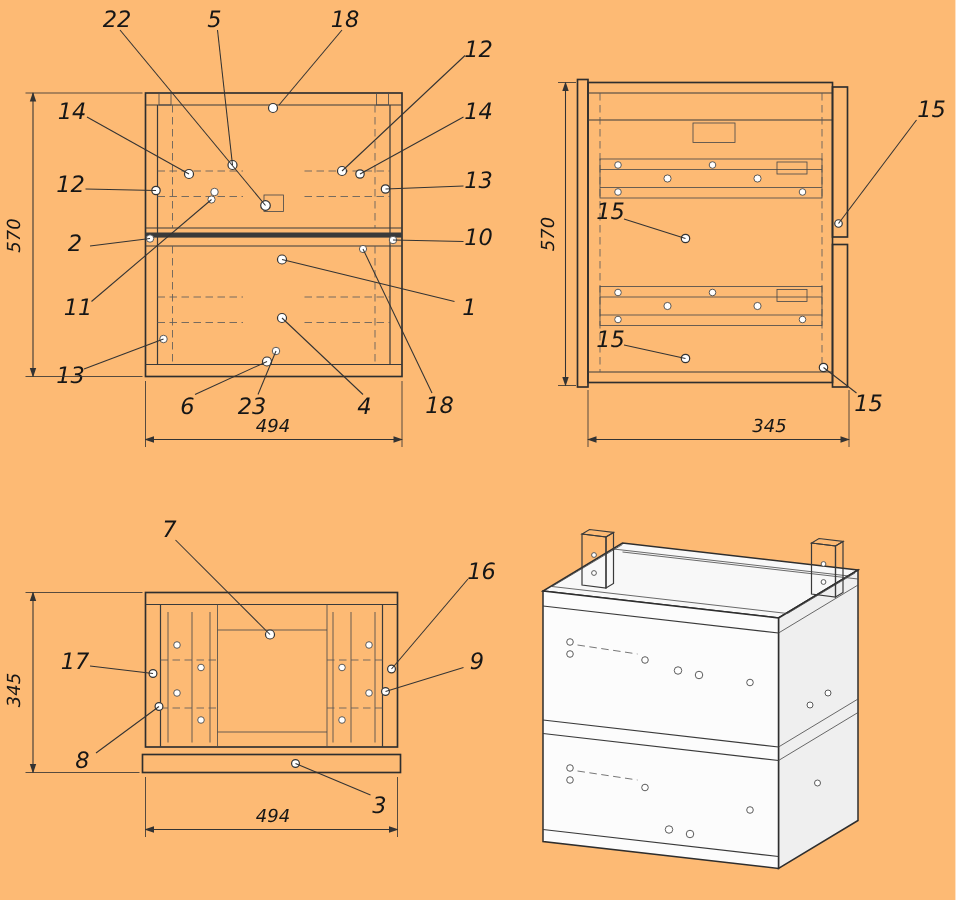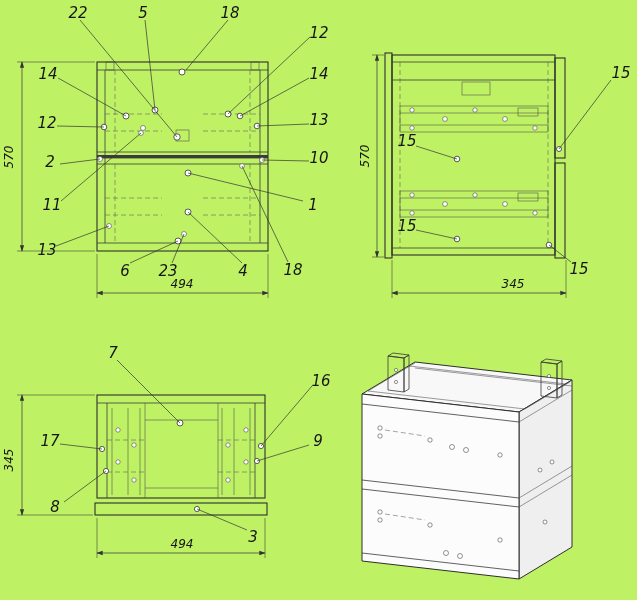--- a/index.html
+++ b/index.html
@@ -1,17 +1,17 @@
 <!DOCTYPE html>
 <html><head>
 <meta charset="utf-8">
 <style>
   html,body{margin:0;padding:0;background:#ffffff;}
   .page{
-    width:637px;height:600px;position:relative;background:#bef264;
+    width:637px;height:600px;position:relative;background:#fdba74;
     font-family:"Liberation Sans", sans-serif;overflow:hidden;
   }
   svg{display:block;}
   .ln{fill:none;stroke:#2e2e2e;stroke-width:1.1;}
   .med{fill:none;stroke:#3a3a3a;stroke-width:0.8;}
   .thin{fill:none;stroke:#4a4a4a;stroke-width:0.55;}
   .dash{fill:none;stroke:#5a5a5a;stroke-width:0.55;stroke-dasharray:5 3;}
   .leader{fill:none;stroke:#333333;stroke-width:0.7;}
   .dim{fill:none;stroke:#333333;stroke-width:0.7;}
   .ext{fill:none;stroke:#333333;stroke-width:0.55;}

